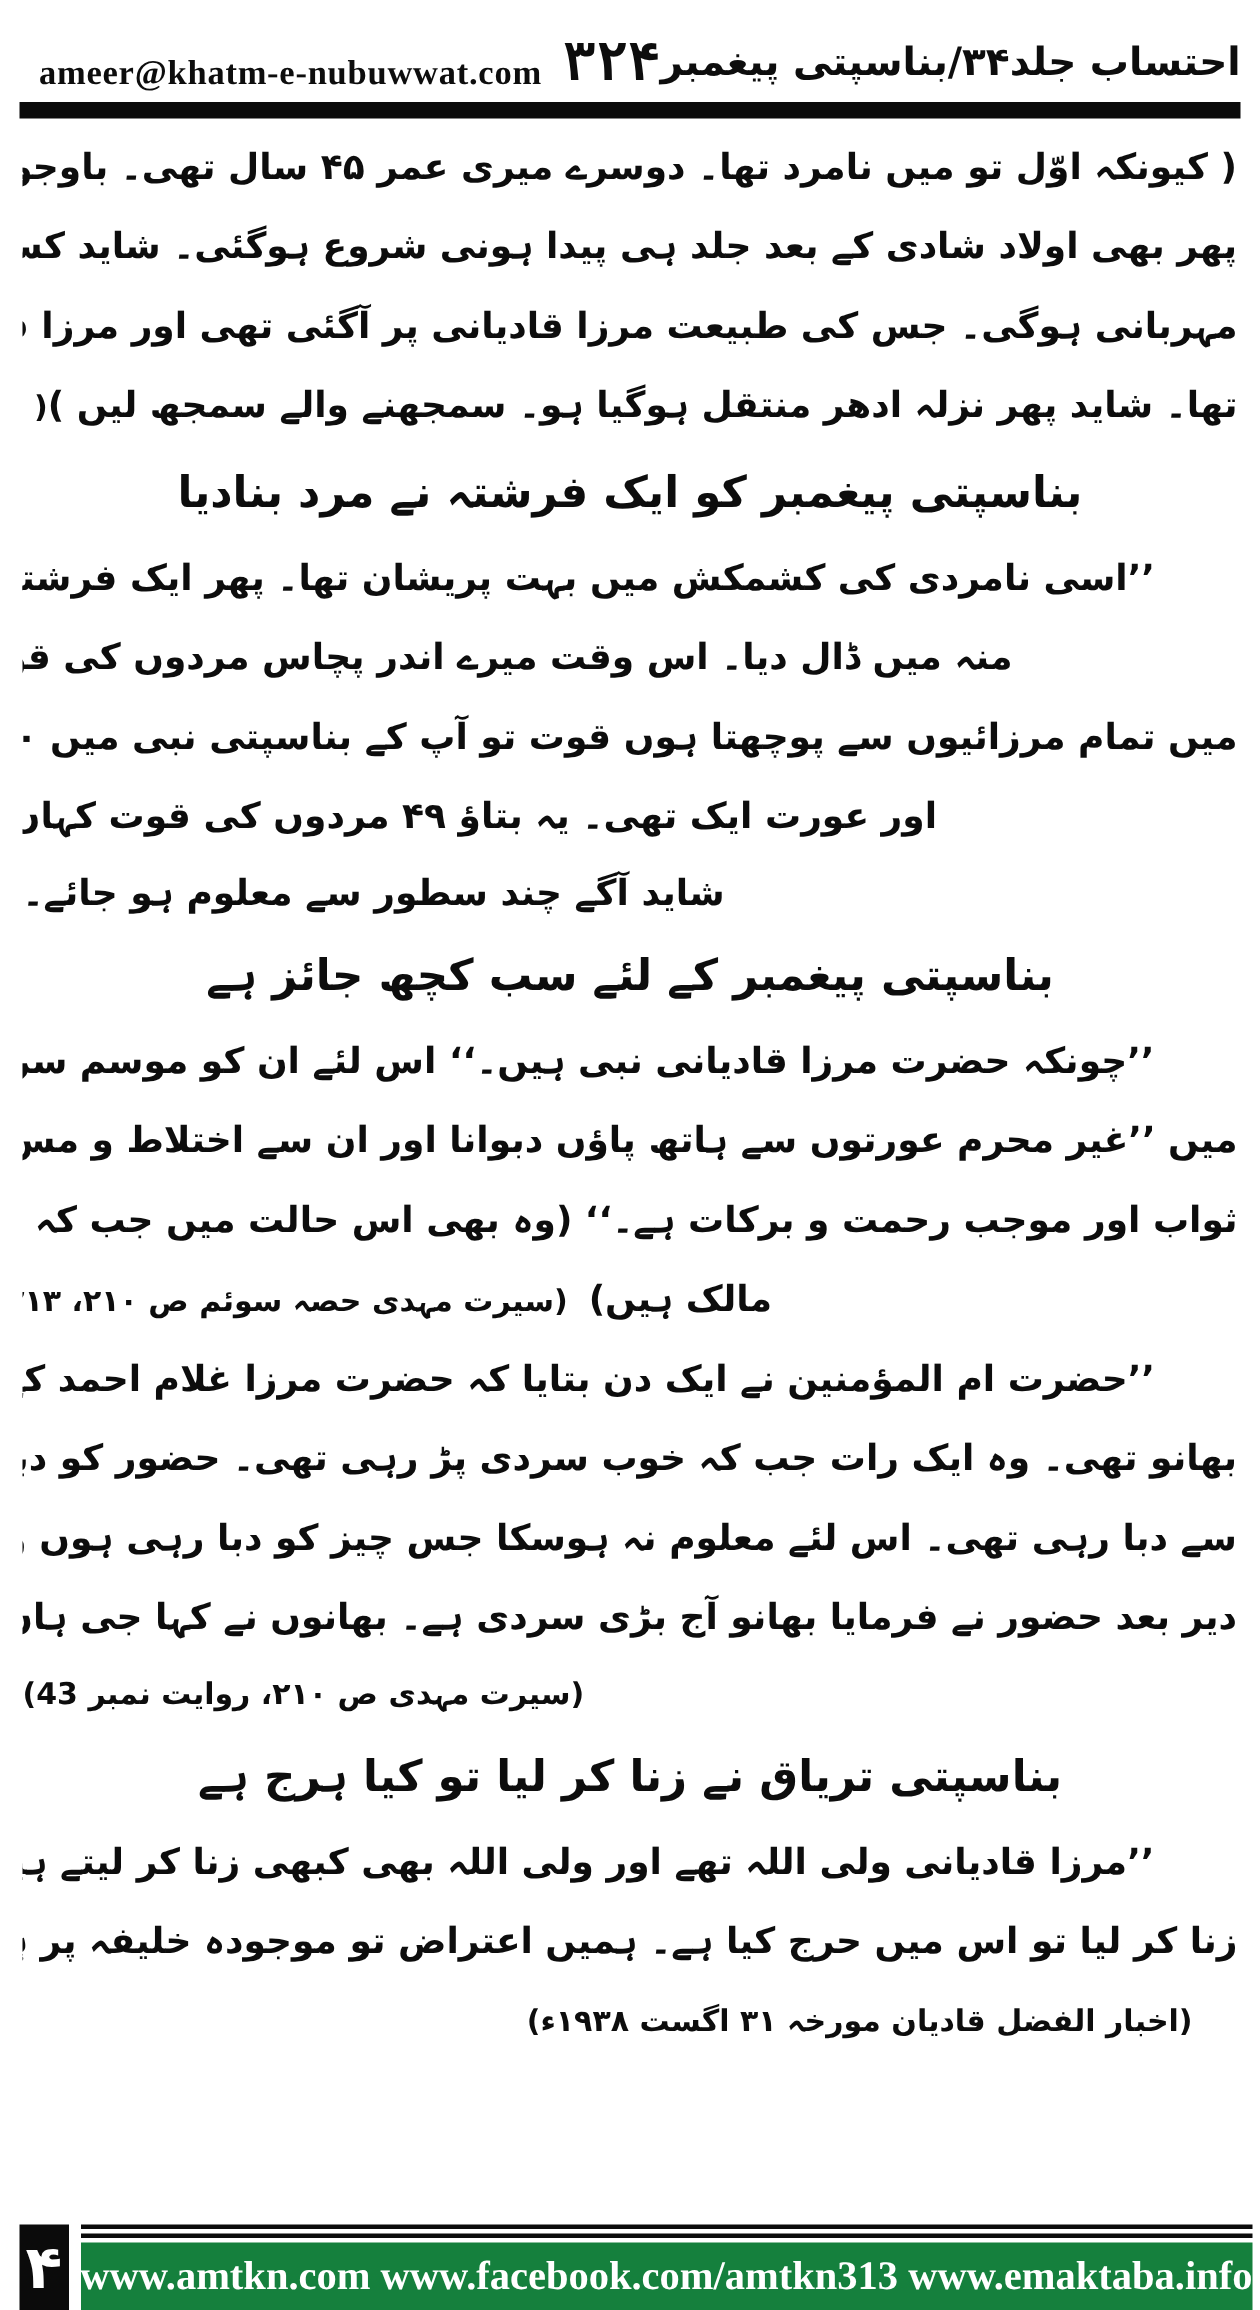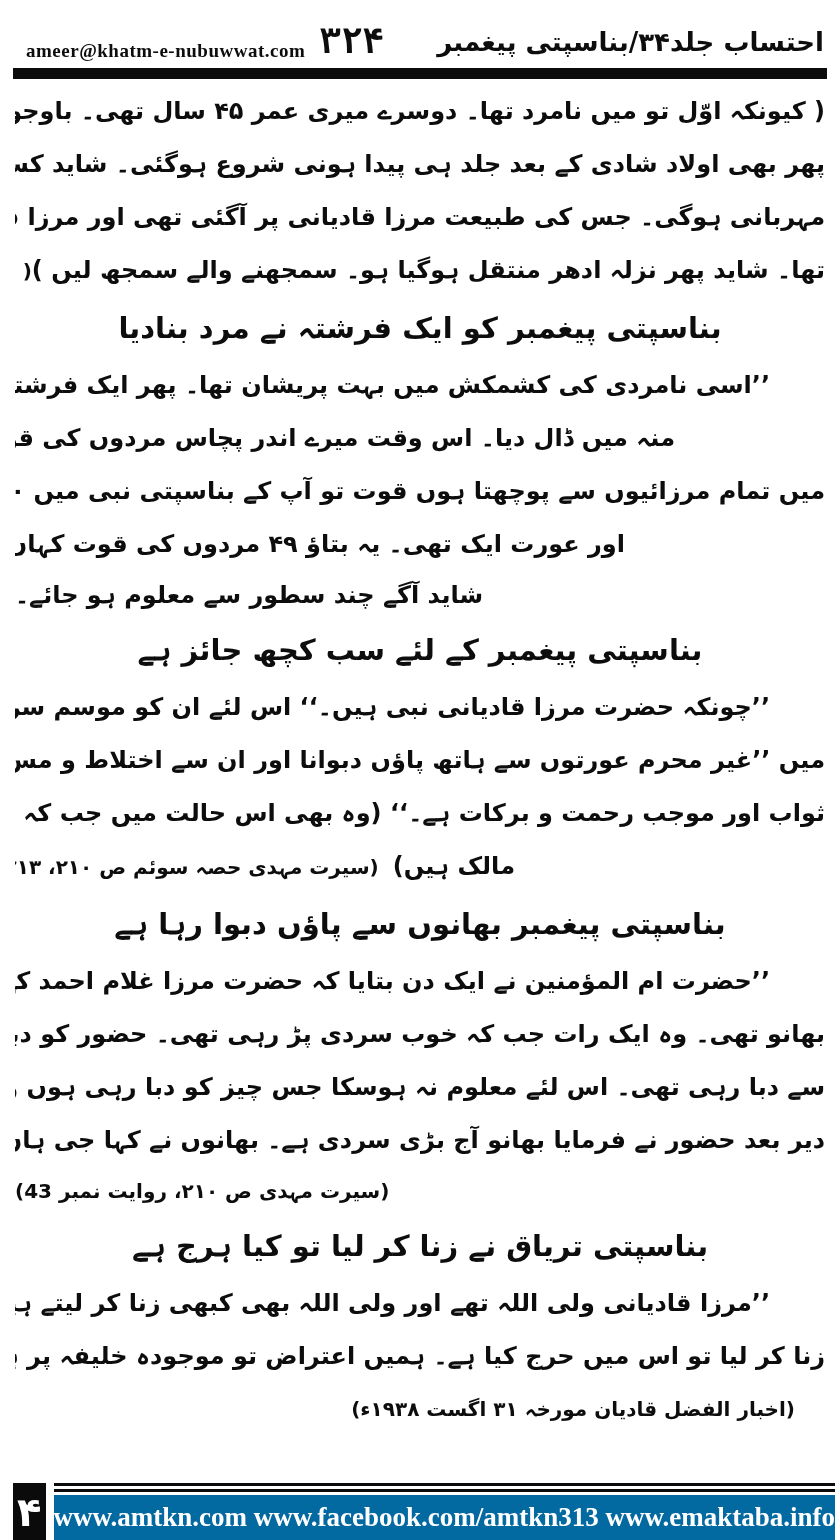--- a/index.html
+++ b/index.html
@@ -9,21 +9,21 @@
     font-family:"DejaVu Sans",sans-serif;
     position:relative;
   }
   
   .header{
     display:flex;align-items:flex-end;
     padding:12px 16px 0 26px;height:50px;
   }
   .email{
     font-family:"Liberation Serif",serif;font-weight:bold;
-    font-size:19px;letter-spacing:.5px;white-space:nowrap;
+    font-size:23px;letter-spacing:.5px;white-space:nowrap;
   }
   .hdr-page-num{
     font-family:Liberation Mono, monospace;font-weight:bold;
     font-size:36px;margin-left:14px;line-height:36px;
   }
   .hdr-spacer{flex:1;}
   .hdr-title{
     direction:rtl;font-weight:bold;font-size:26px;
     white-space:nowrap;line-height:40px;
   }
@@ -68,21 +68,21 @@
     height:57px;display:flex;
   }
   .f-numbox{
     width:138px;background:#0b0b0b;color:#ffffff;
     display:flex;align-items:center;justify-content:center;
     font-size:40px;font-weight:bold;
   }
   .f-right{flex:1;margin-left:8px;display:flex;flex-direction:column;}
   .f-stripe{height:3px;background:#0b0b0b;margin-bottom:3px;}
   .f-bar{
-    flex:1;background:#0369a1;color:#ffffff;
+    flex:1;background:#15803d;color:#ffffff;
     display:flex;align-items:center;justify-content:center;
     font-family:"Liberation Serif",serif;font-weight:bold;
     font-size:27px;white-space:nowrap;overflow:hidden;
   }
 </style>
 </head>
 <body>
 
 <div class="header">
   <span class="email">ameer@khatm-e-nubuwwat.com</span>
@@ -114,21 +114,20 @@
   <div class="h">بناسپتی پیغمبر کے لئے سب کچھ جائز ہے</div>
 
   <div class="ln indent">’’چونکہ حضرت مرزا قادیانی نبی ہیں۔‘‘ اس لئے ان کو موسم سرما کی اندھیری راتوں</div>
   <div class="ln">میں ’’غیر محرم عورتوں سے ہاتھ پاؤں دبوانا اور ان سے اختلاط و مس کرنا منع نہیں ہے۔ بلکہ کار</div>
   <div class="ln">ثواب اور موجب رحمت و برکات ہے۔‘‘ (وہ بھی اس حالت میں جب کہ ۵۰ مردوں کی قوت کے</div>
   <div class="ln hang">
     <span class="cont mr310">مالک ہیں)</span>
     <span class="cit gap14">(سیرت مہدی حصہ سوئم ص ۲۱۰، ۲۱۳، روایت نمبر ۷۸۰، ۷۸۶)</span>
   </div>
 
-  <div class="h">بناسپتی پیغمبر بھانوں سے پاؤں دبوا رہا ہے</div>
 
   <div class="ln indent">’’حضرت ام المؤمنین نے ایک دن بتایا کہ حضرت مرزا غلام احمد کے ہاں ایک ملازمہ</div>
   <div class="ln">بھانو تھی۔ وہ ایک رات جب کہ خوب سردی پڑ رہی تھی۔ حضور کو دبانے بیٹھی۔ چونکہ لحاف کے اوپر</div>
   <div class="ln">سے دبا رہی تھی۔ اس لئے معلوم نہ ہوسکا جس چیز کو دبا رہی ہوں وہ حضور کی ٹانگیں نہیں ہیں۔ تھوڑی</div>
   <div class="ln">دیر بعد حضور نے فرمایا بھانو آج بڑی سردی ہے۔ بھانوں نے کہا جی ہاں!</div>
   <div class="cit-left">(سیرت مہدی ص ۲۱۰، روایت نمبر 43)</div>
 
   <div class="h">بناسپتی تریاق نے زنا کر لیا تو کیا ہرج ہے</div>
 
   <div class="ln indent">’’مرزا قادیانی ولی اللہ تھے اور ولی اللہ بھی کبھی زنا کر لیتے ہیں۔ حضرت نے بھی کبھار</div>

